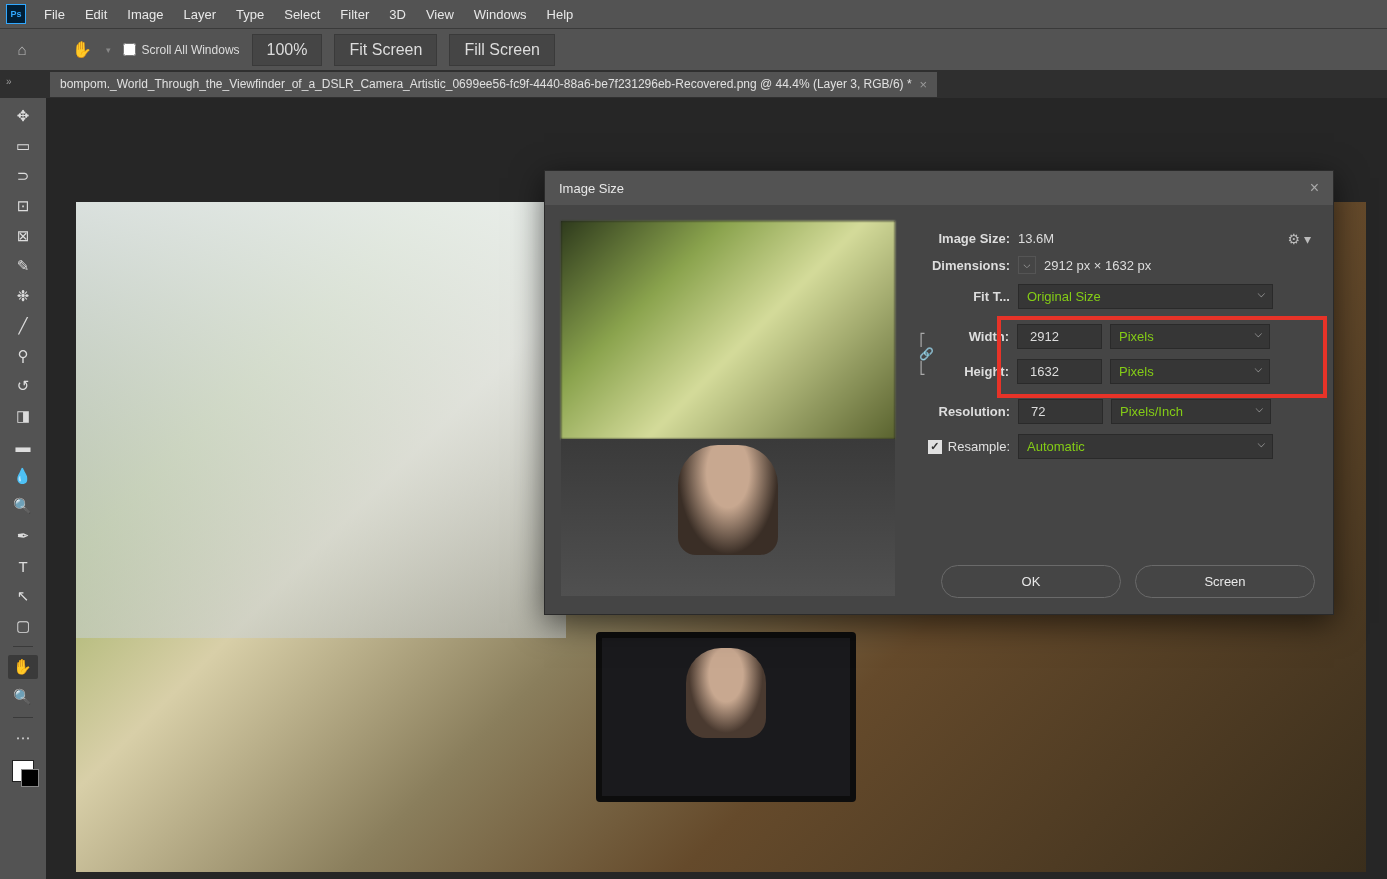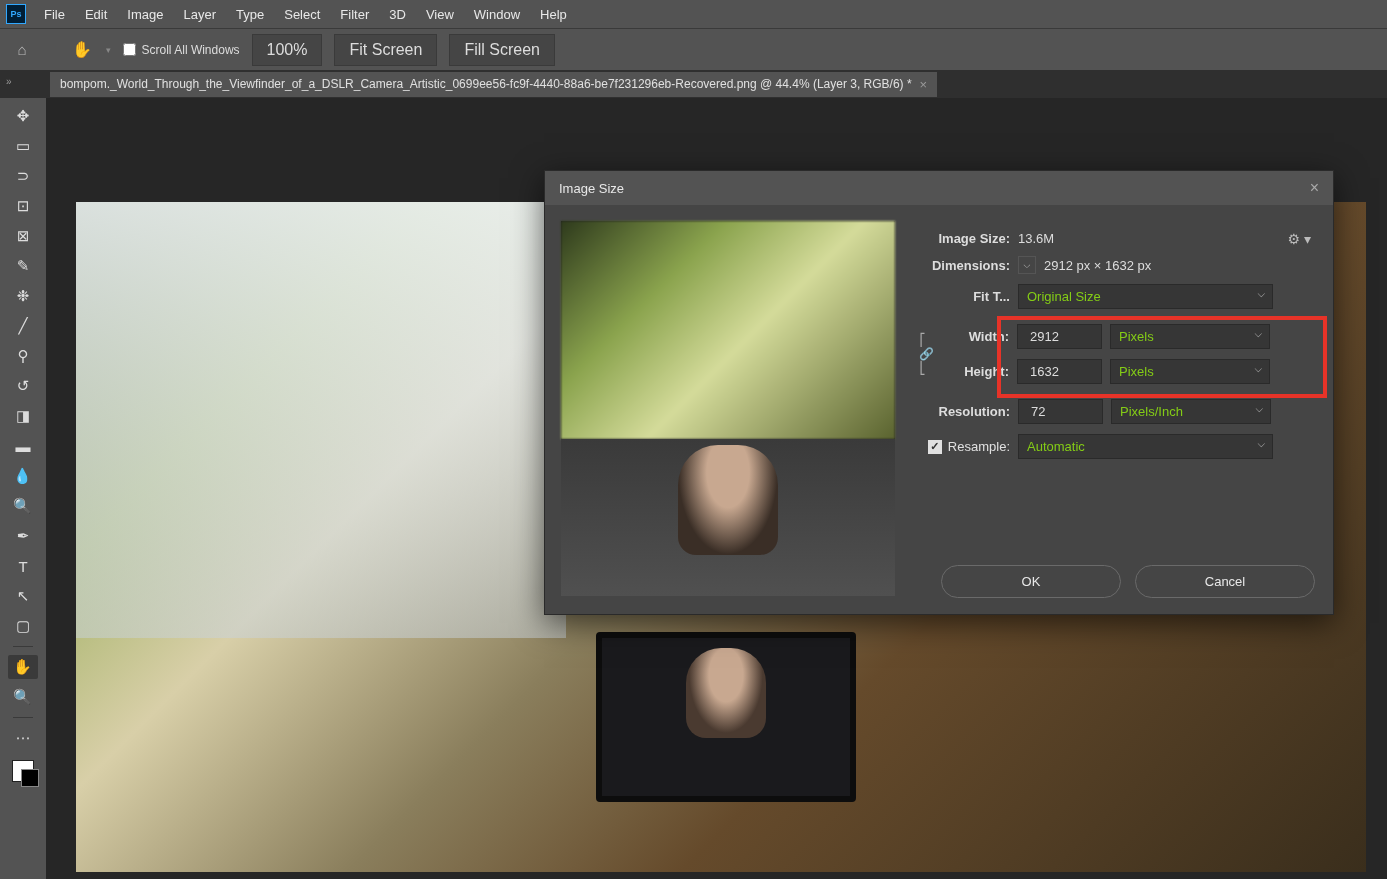--- a/index.html
+++ b/index.html
@@ -78,21 +78,21 @@
   <div class="ps-logo">Ps</div>
   <div class="menu-item">File</div>
   <div class="menu-item">Edit</div>
   <div class="menu-item">Image</div>
   <div class="menu-item">Layer</div>
   <div class="menu-item">Type</div>
   <div class="menu-item">Select</div>
   <div class="menu-item">Filter</div>
   <div class="menu-item">3D</div>
   <div class="menu-item">View</div>
-  <div class="menu-item">Window</div>
+  <div class="menu-item">Windows</div>
   <div class="menu-item">Help</div>
 </div>
 
 <div class="optbar">
   <div class="home-icon">⌂</div>
   <div style="width:12px"></div>
   <div class="hand-icon">✋</div>
   <div style="font-size:9px;color:#888">▾</div>
   <label class="checkbox">
     <input type="checkbox" style="">
@@ -205,15 +205,15 @@
         </div>
         <div class="sel-wrap"><select class="fselect wide"><option>Automatic</option></select></div>
       </div>
     </div>
   </div>
 
   <div class="red-box" style="left:452px; top:145px; width:330px; height:82px;"></div>
 
   <div class="btns">
     <button class="dbtn">OK</button>
-    <button class="dbtn">Cancel</button>
+    <button class="dbtn">Screen</button>
   </div>
 </div>
 
 </body></html>

